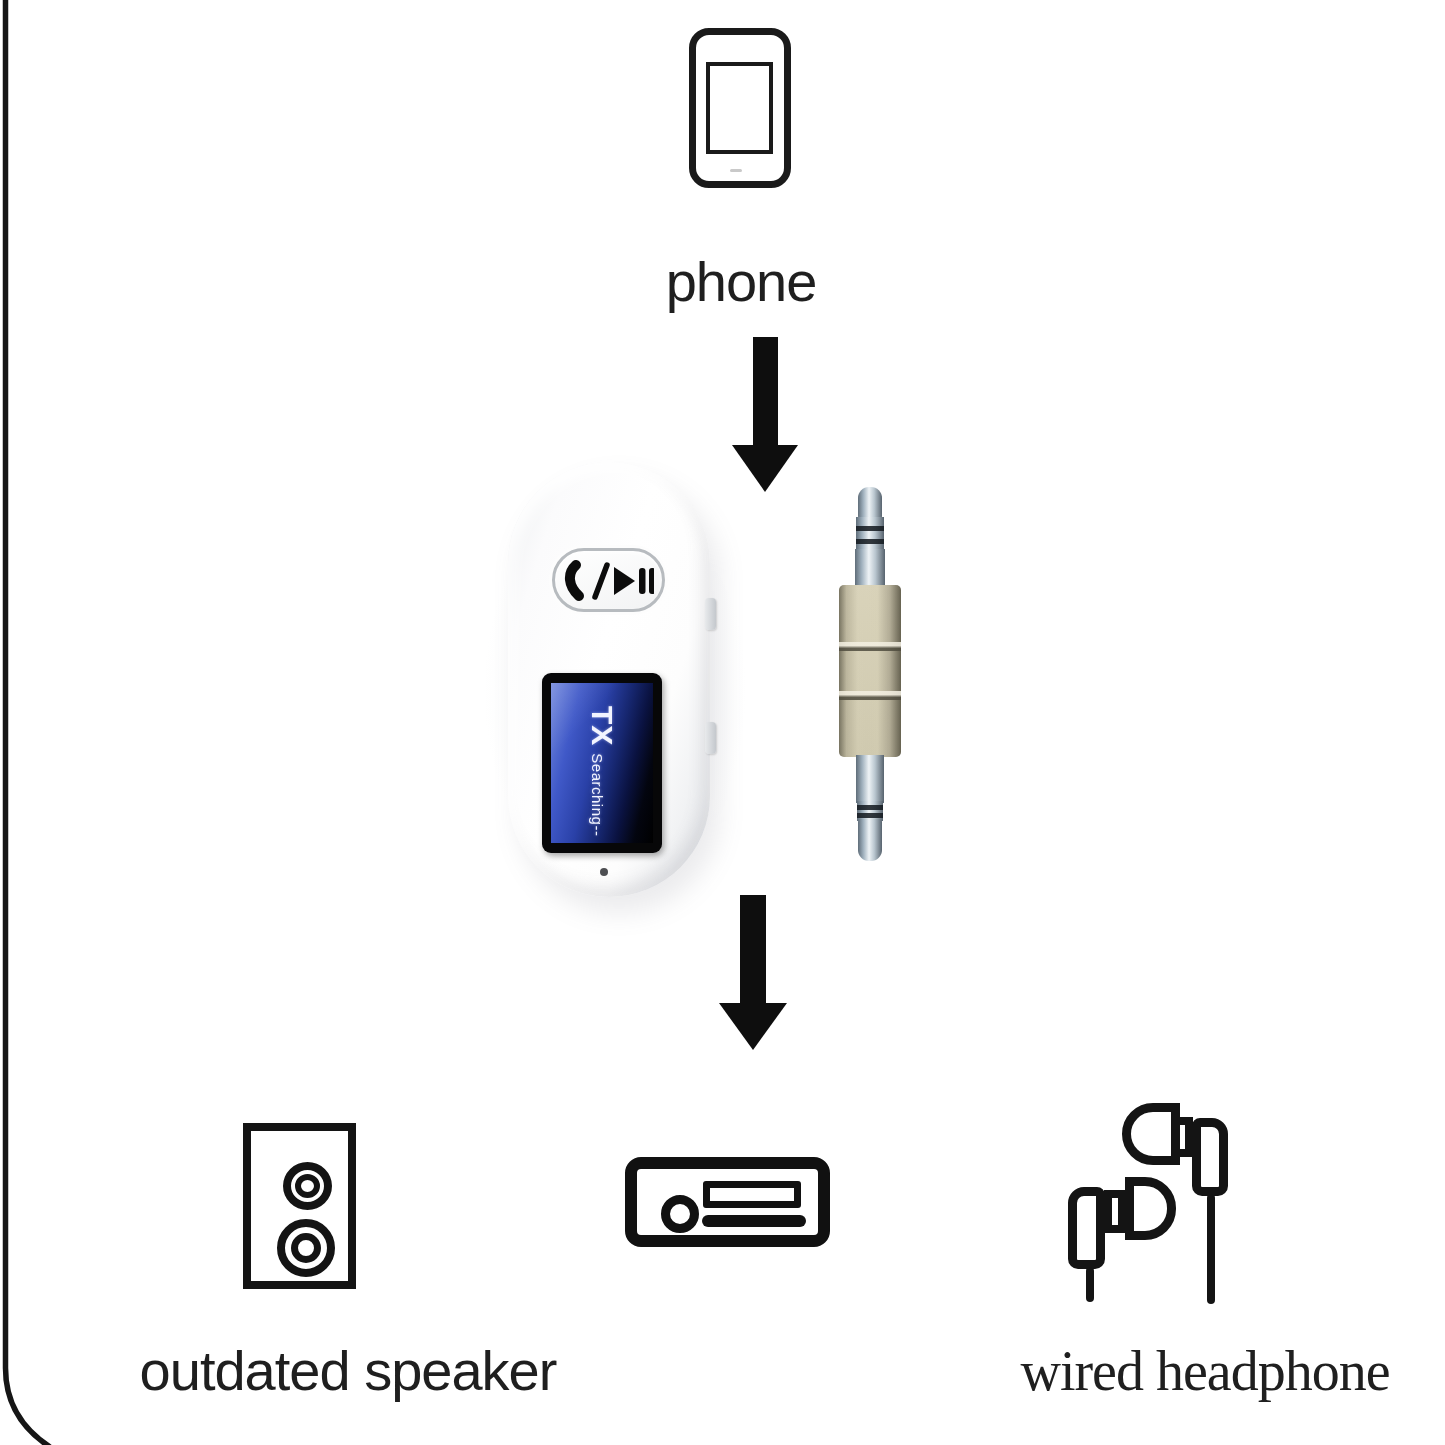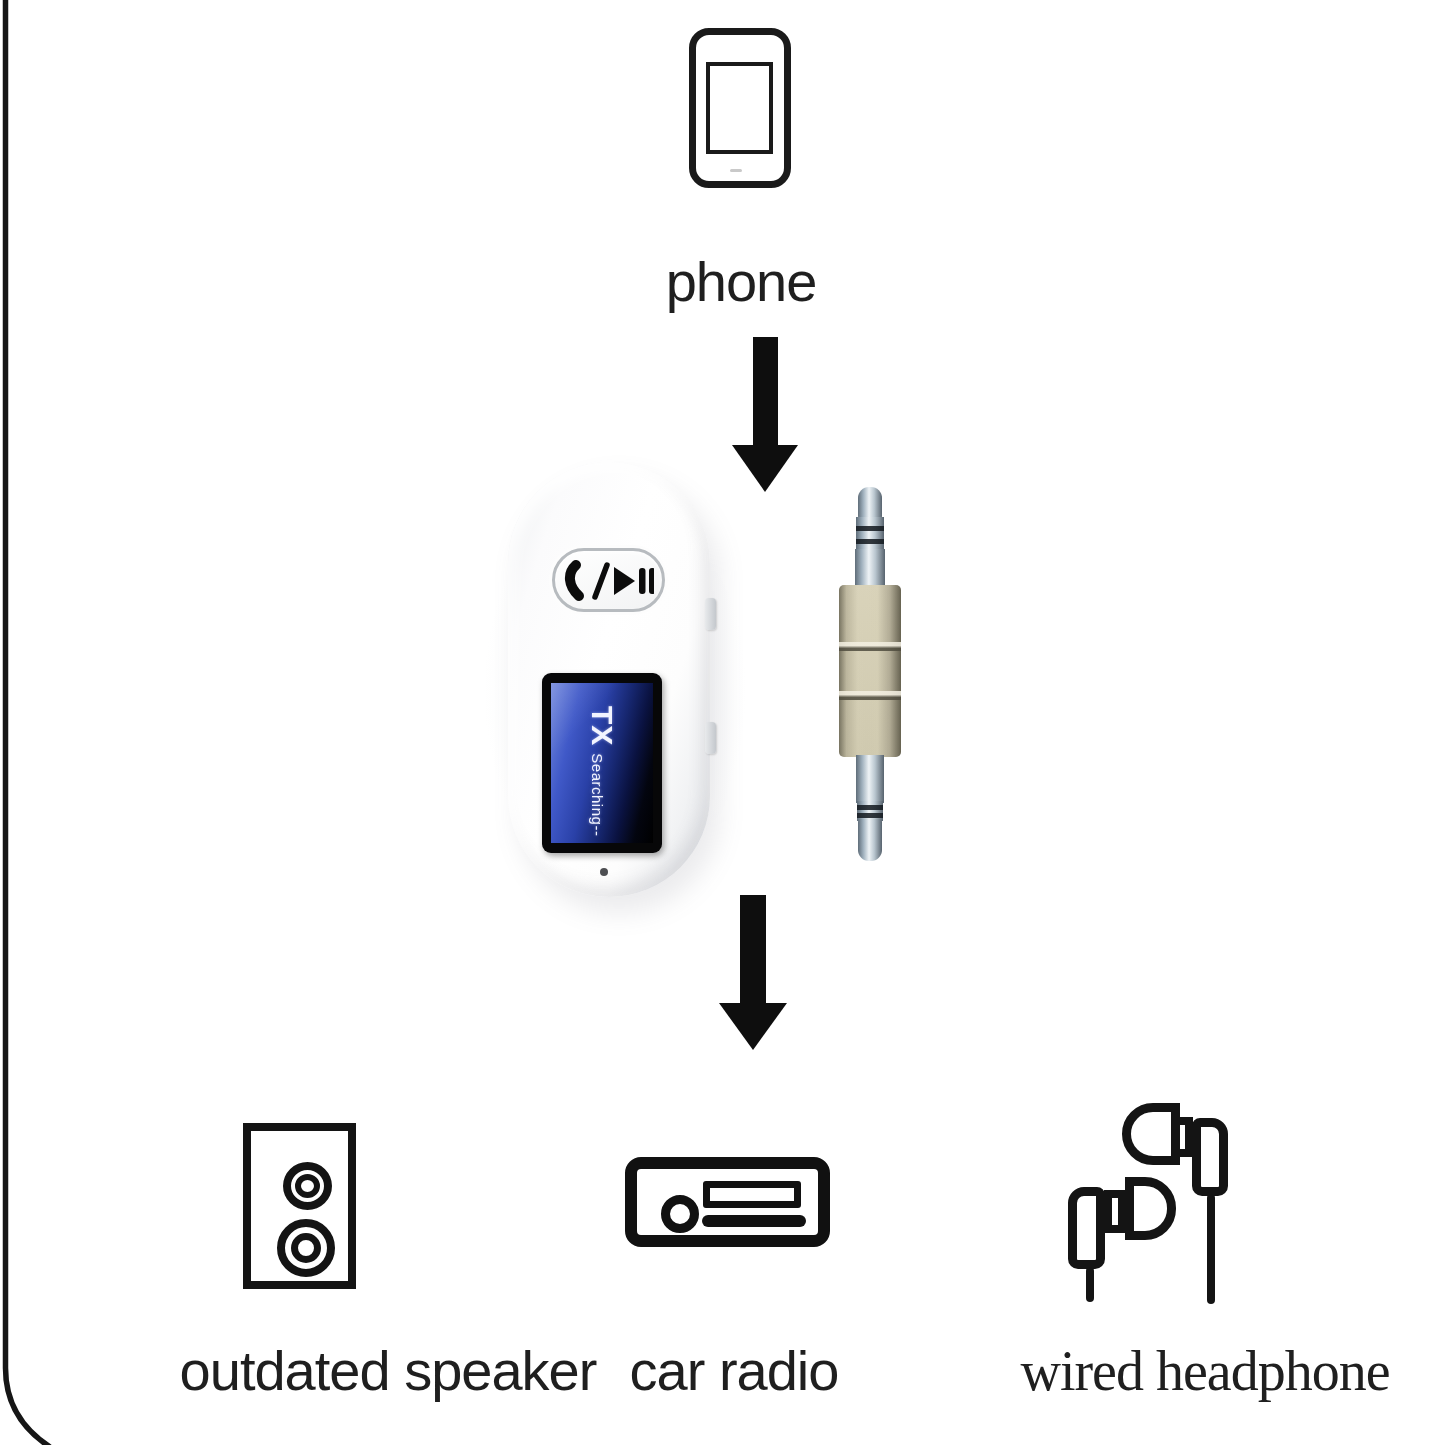--- a/index.html
+++ b/index.html
@@ -154,17 +154,16 @@
     <div class="bud" style="left:112px;top:22px;width:21px;height:40px;border-width:8px;"></div>
     <div class="bud" style="left:132px;top:23px;width:36px;height:78px;border-radius:8px 16px 10px 10px;"></div>
     <div class="wire" style="left:147px;top:99px;height:110px;"></div>
 
     <div class="bud" style="left:8px;top:92px;width:37px;height:82px;border-radius:16px 8px 10px 10px;"></div>
     <div class="bud" style="left:44px;top:95px;width:22px;height:43px;border-width:8px;"></div>
     <div class="bud" style="left:65px;top:82px;width:51px;height:63px;border-radius:0 31px 31px 0;"></div>
     <div class="wire" style="left:26px;top:172px;height:35px;"></div>
   </div>
 
-  <div class="caption" style="left:348px;margin-left:40px;">outdated speaker</div>
-  <div class="caption" style="left:734px;">car radio</div>
+  <div class="caption" style="left:348px;">outdated speaker</div>
   <div class="caption" style="left:1205px;font-family:Liberation Serif, serif;">wired headphone</div>
 
 </div>
 
 </body></html>

